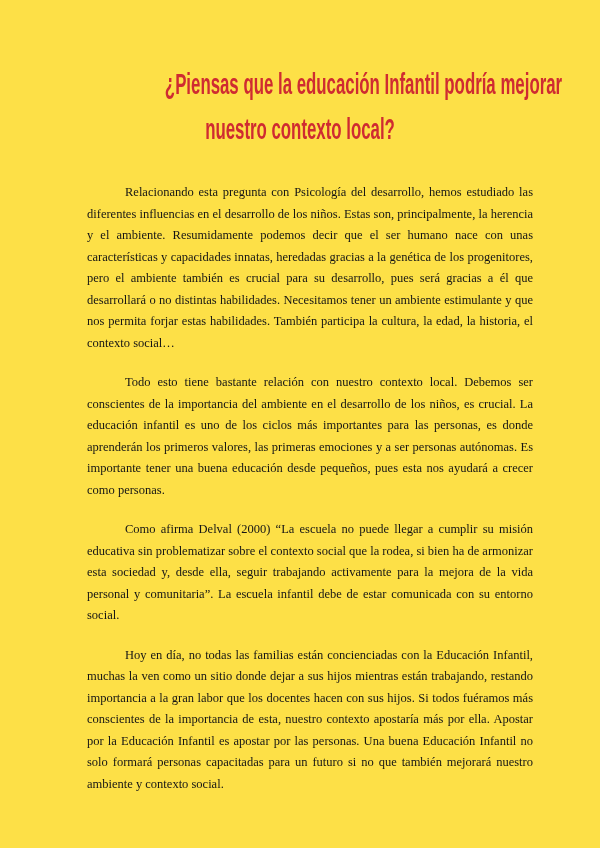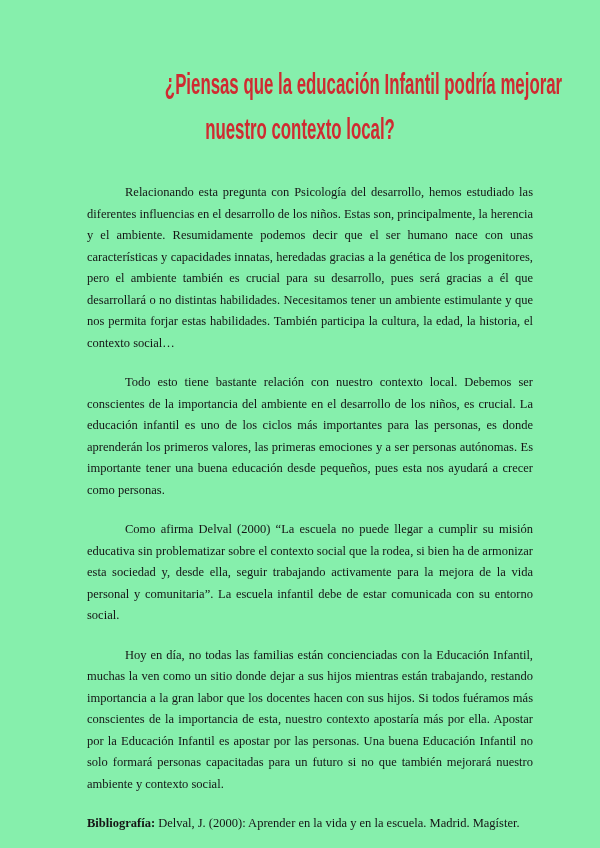--- a/index.html
+++ b/index.html
@@ -5,21 +5,21 @@
   html, body {
     margin: 0;
     padding: 0;
     background: #ffffff;
     overflow: hidden;
   }
   .page {
     position: relative;
     width: 600px;
     height: 848px;
-    background: #86efac;
+    background: #fde047;
     box-sizing: border-box;
     padding: 0 67px;
     color: #151515;
   }
   .doc-title {
     margin: 0;
     padding-top: 62px;
     font-family: "Liberation Sans", sans-serif;
     font-weight: 700;
     font-size: 29px;
@@ -62,19 +62,15 @@
 
   <div class="body-text">
     <p>Relacionando esta pregunta con Psicología del desarrollo, hemos estudiado las diferentes influencias en el desarrollo de los niños. Estas son, principalmente, la herencia y el ambiente. Resumidamente podemos decir que el ser humano nace con unas características y capacidades innatas, heredadas gracias a la genética de los progenitores, pero el ambiente también es crucial para su desarrollo, pues será gracias a él que desarrollará o no distintas habilidades. Necesitamos tener un ambiente estimulante y que nos permita forjar estas habilidades. También participa la cultura, la edad, la historia, el contexto social…</p>
 
     <p>Todo esto tiene bastante relación con nuestro contexto local. Debemos ser conscientes de la importancia del ambiente en el desarrollo de los niños, es crucial. La educación infantil es uno de los ciclos más importantes para las personas, es donde aprenderán los primeros valores, las primeras emociones y a ser personas autónomas. Es importante tener una buena educación desde pequeños, pues esta nos ayudará a crecer como personas.</p>
 
     <p>Como afirma Delval (2000) “La escuela no puede llegar a cumplir su misión educativa sin problematizar sobre el contexto social que la rodea, si bien ha de armonizar esta sociedad y, desde ella, seguir trabajando activamente para la mejora de la vida personal y comunitaria”. La escuela infantil debe de estar comunicada con su entorno social.</p>
 
     <p>Hoy en día, no todas las familias están concienciadas con la Educación Infantil, muchas la ven como un sitio donde dejar a sus hijos mientras están trabajando, restando importancia a la gran labor que los docentes hacen con sus hijos. Si todos fuéramos más conscientes de la importancia de esta, nuestro contexto apostaría más por ella. Apostar por la Educación Infantil es apostar por las personas. Una buena Educación Infantil no solo formará personas capacitadas para un futuro si no que también mejorará nuestro ambiente y contexto social.</p>
 
-    <p class="bibliography">
-      <span class="bib-label">Bibliografía:</span>
-      <span class="bib-text">Delval, J. (2000): Aprender en la vida y en la escuela. Madrid. Magíster.</span>
-    </p>
   </div>
 
 </div>
 
 </body></html>

